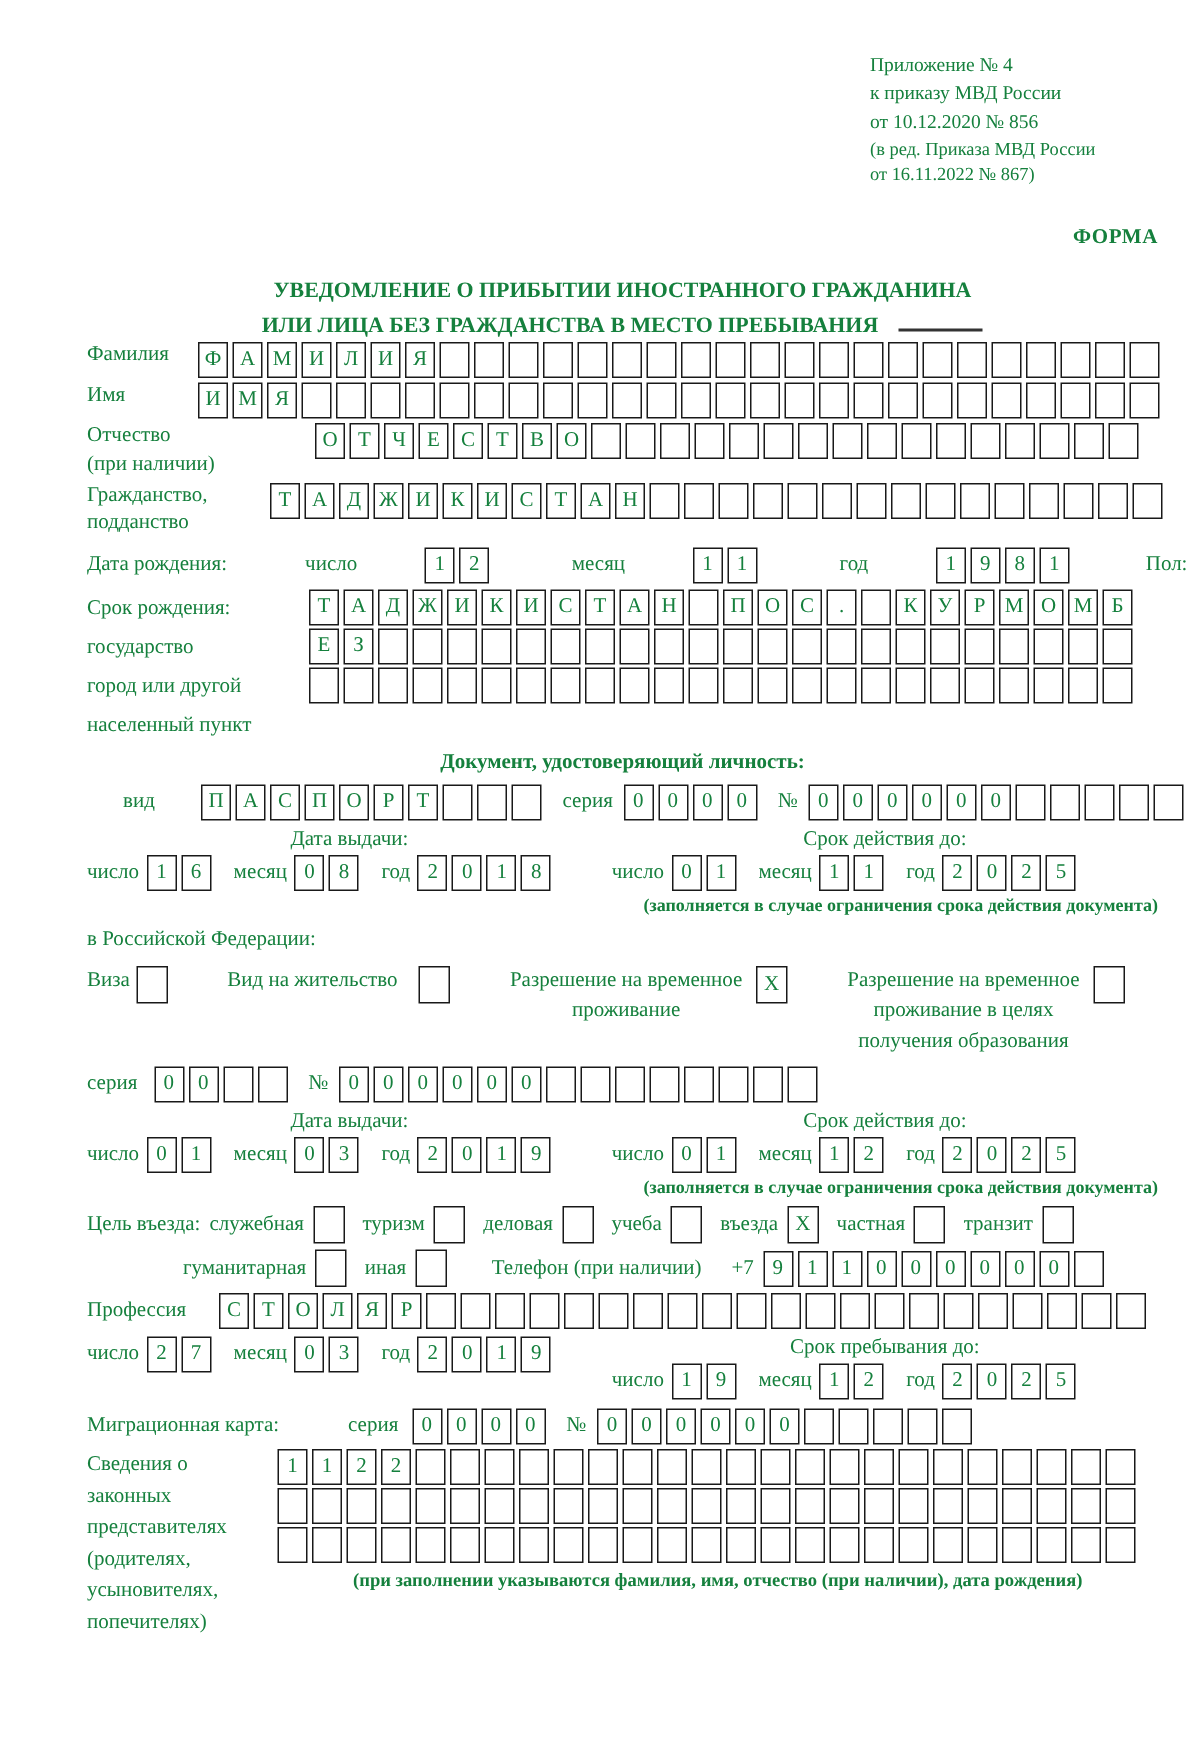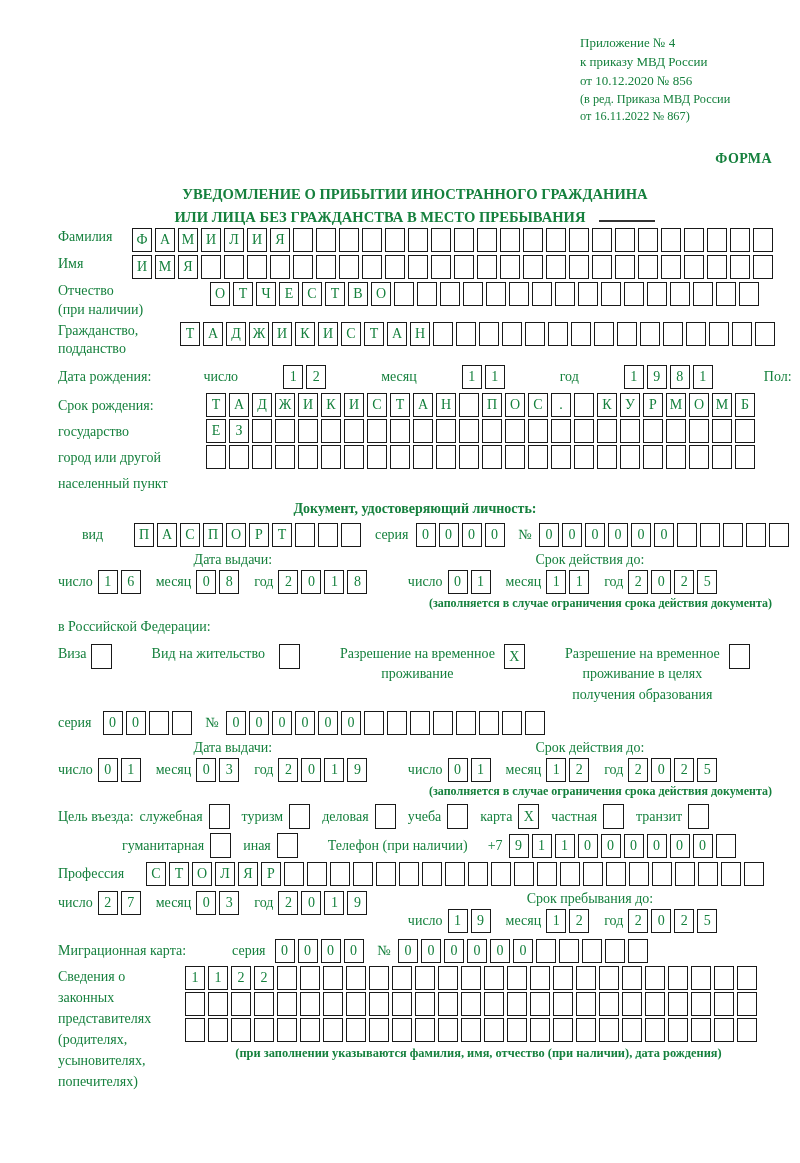--- a/index.html
+++ b/index.html
@@ -521,21 +521,21 @@
   <div class="prow">
     <span class="plbl">Цель въезда:</span>
     <span class="plbl">служебная</span>
     <span class="cb chk"></span>
     <span class="plbl">туризм</span>
     <span class="cb chk"></span>
     <span class="plbl">деловая</span>
     <span class="cb chk"></span>
     <span class="plbl">учеба</span>
     <span class="cb chk"></span>
-    <span class="plbl">карта</span>
+    <span class="plbl">въезда</span>
     <span class="cb chk">X</span>
     <span class="plbl">частная</span>
     <span class="cb chk"></span>
     <span class="plbl">транзит</span>
     <span class="cb chk"></span>
   </div>
 
   <div class="prow indent">
     <span class="plbl">гуманитарная</span>
     <span class="cb chk"></span>

